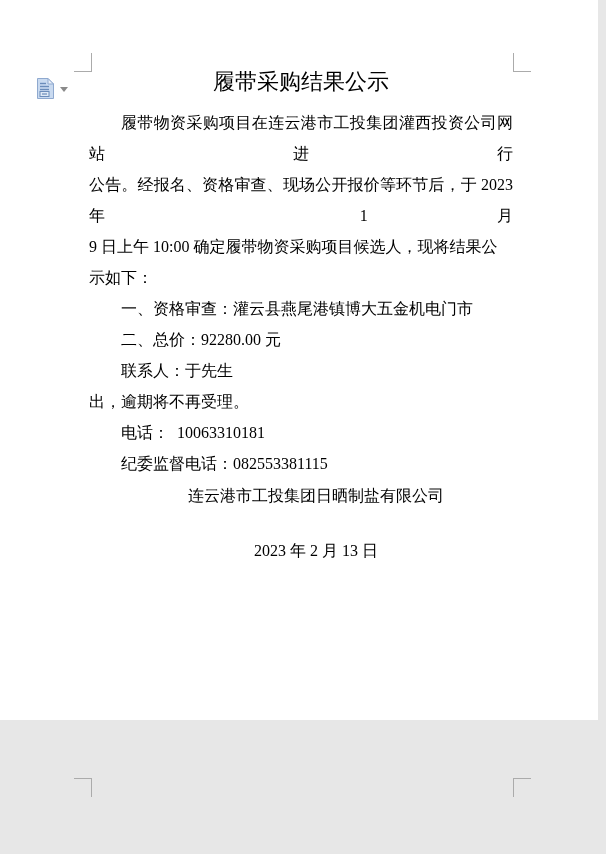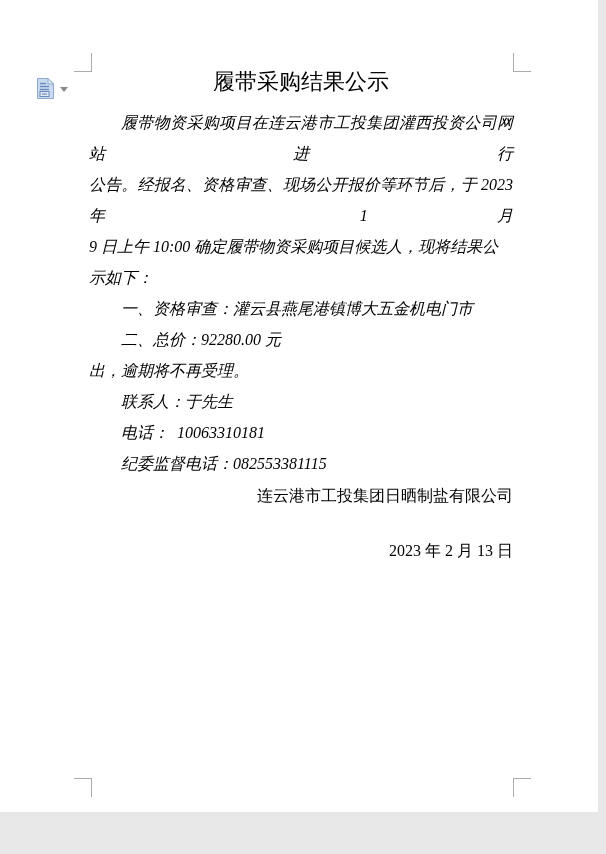--- a/index.html
+++ b/index.html
@@ -7,21 +7,21 @@
   body {
     background: #e7e7e7;
     font-family: "Liberation Serif", "DejaVu Serif", serif;
     color: #000;
     overflow: hidden;
     position: relative;
   }
   .page {
     position: absolute;
     left: 0; top: 0;
-    width: 598px; height: 812px;
+    width: 598px; height: 720px;
     background: #ffffff;
   }
   
   .mark { position: absolute; width: 18px; height: 19px; }
   .mark-tl { left: 74px;  top: 53px;  border-right: 1px solid #ababab; border-bottom: 1px solid #ababab; }
   .mark-tr { left: 513px; top: 53px;  border-left: 1px solid #ababab;  border-bottom: 1px solid #ababab; }
   .mark-bl { left: 74px;  top: 778px; border-right: 1px solid #ababab; border-top: 1px solid #ababab; }
   .mark-br { left: 513px; top: 778px; border-left: 1px solid #ababab;  border-top: 1px solid #ababab; }
 
   
@@ -54,30 +54,29 @@
     line-height: 32px;
     font-weight: normal;
     white-space: nowrap;
   }
   .lines { position: absolute; top: 107px; left: 0; width: 424px; }
   .line {
     font-size: 16px;
     line-height: 31px;
     white-space: pre-wrap;
     text-align: left;
-    font-style: italic;
   }
   .line.ind { padding-left: 32px; }
   .line.j { text-align: justify; text-align-last: justify; }
   .line.j.ind { padding-left: 0; text-indent: 32px; }
 
   .signature {
     position: absolute;
     top: 480px; left: 0; right: 0;
-    text-align: right;
+    text-align: center;
     padding-left: 30px;
     font-size: 16px;
   }
   .sig-company { line-height: 31px; }
   .sig-date { line-height: 31px; margin-top: 24px; }
 </style>
 </head>
 <body>
 
 <div class="page">
@@ -104,22 +103,22 @@
 
   <div class="content">
     <h1 class="doc-title">履带采购结果公示</h1>
 
     <div class="lines">
       <div class="line j ind">履带物资采购项目在连云港市工投集团灌西投资公司网站进行</div>
       <div class="line j">公告。经报名、资格审查、现场公开报价等环节后，于 2023 年 1 月</div>
       <div class="line">9 日上午 10:00 确定履带物资采购项目候选人，现将结果公示如下：</div>
       <div class="line ind">一、资格审查：灌云县燕尾港镇博大五金机电门市</div>
       <div class="line ind">二、总价：92280.00 元</div>
+      <div class="line ind">联系人：于先生</div>
       <div class="line">出，逾期将不再受理。</div>
-      <div class="line ind">联系人：于先生</div>
       <div class="line ind">电话：  10063310181</div>
       <div class="line ind">纪委监督电话：082553381115</div>
     </div>
 
     <div class="signature">
       <div class="sig-company">连云港市工投集团日晒制盐有限公司</div>
       <div class="sig-date">2023 年 2 月 13 日</div>
     </div>
   </div>
 

